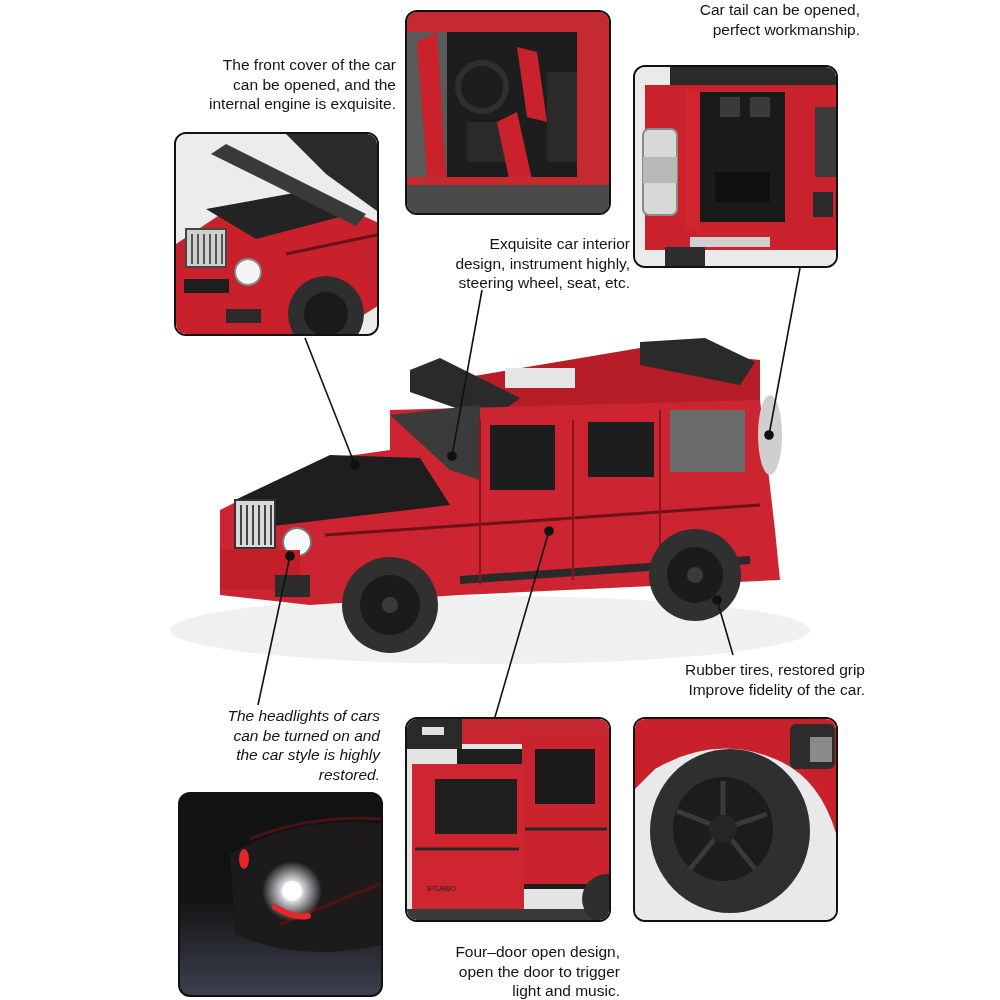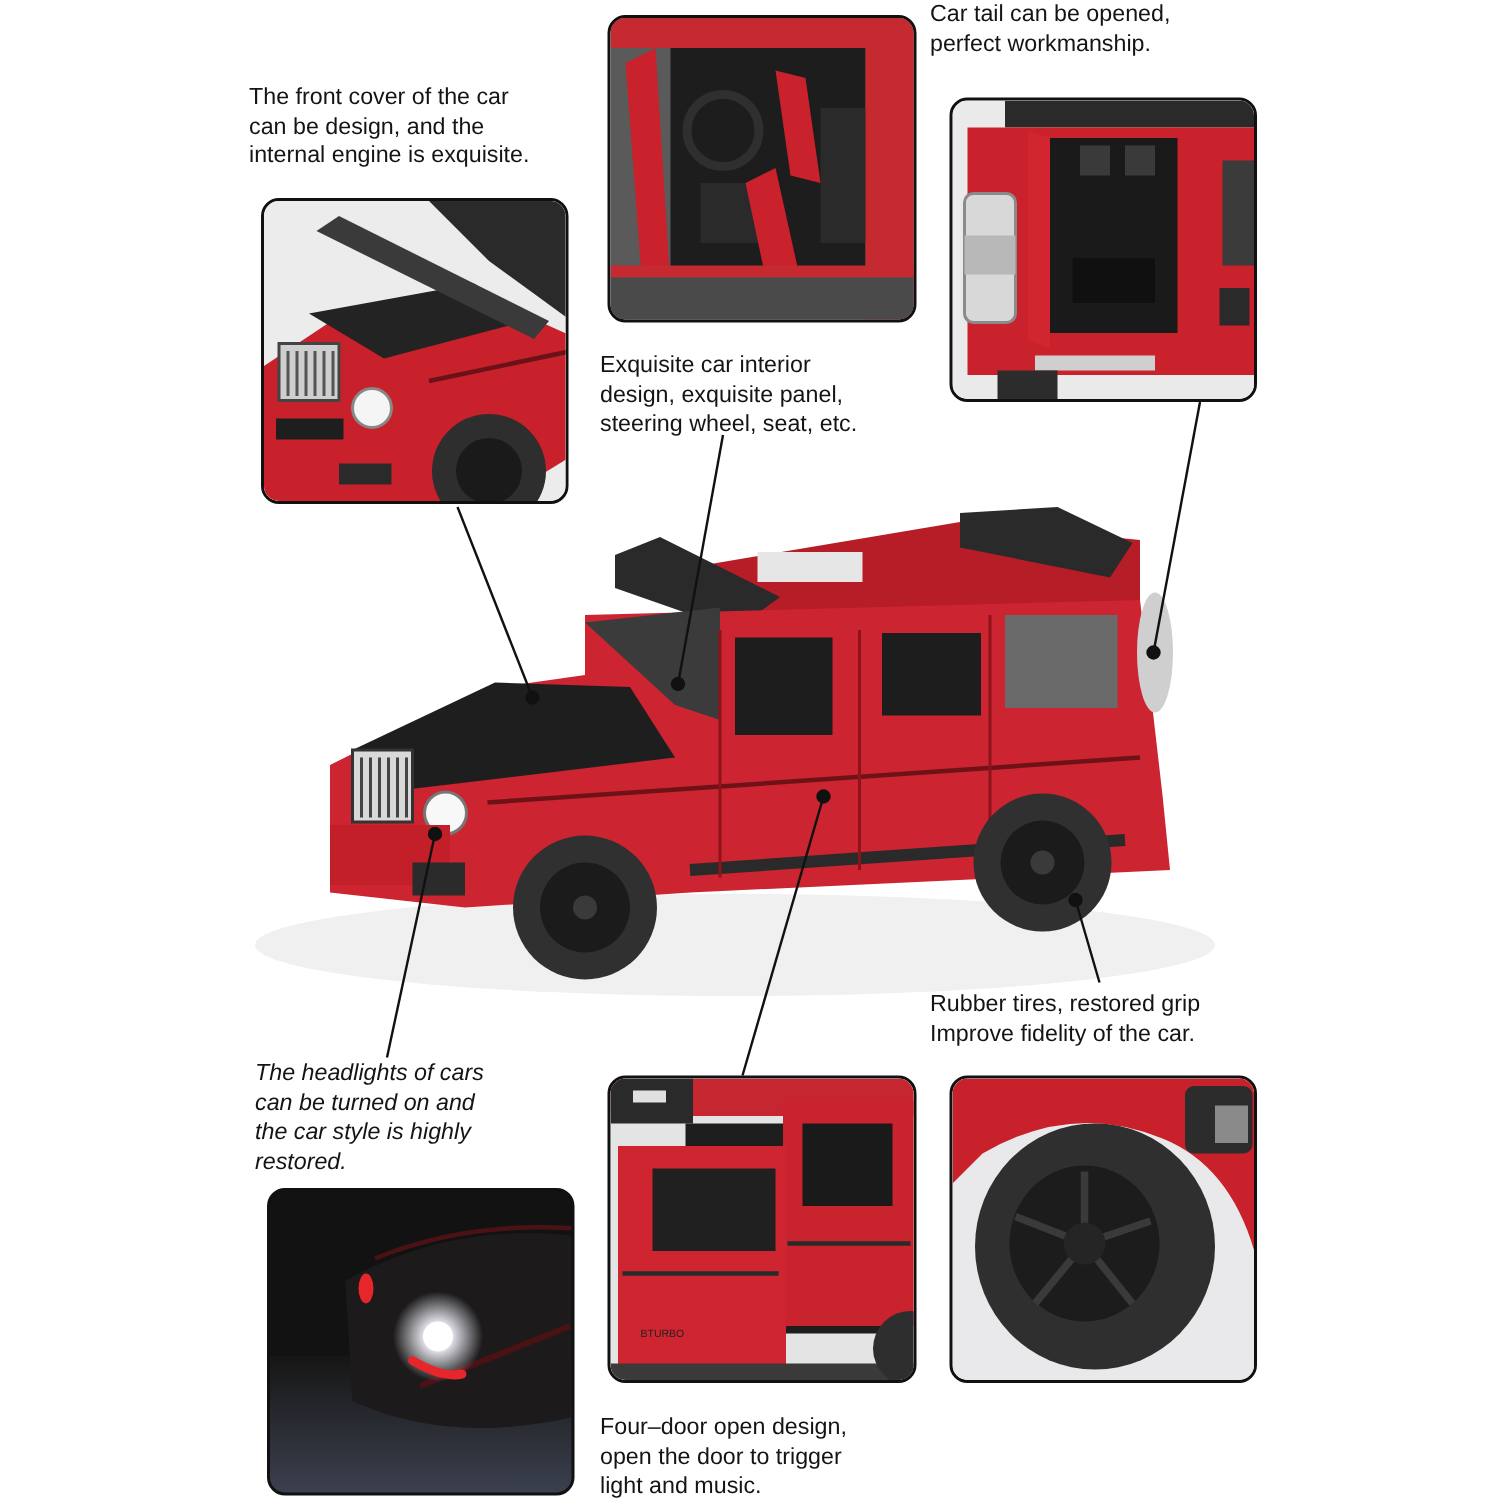--- a/index.html
+++ b/index.html
@@ -1,21 +1,21 @@
 <!DOCTYPE html>
 <html><head>
 <meta charset="utf-8">
 <style>
   * { box-sizing: border-box; margin: 0; padding: 0; }
   html, body { width: 1000px; height: 1000px; background: #ffffff; overflow: hidden; }
   body { position: relative; font-family: "Liberation Sans", sans-serif; color: #111; }
 
   .caption {
     position: absolute;
-    text-align: left;
+    text-align: right;
     font-size: 15.5px;
     line-height: 19.5px;
     color: #141414;
     white-space: pre-line;
   }
 
   .frame {
     position: absolute;
     border: 2.5px solid #111;
     border-radius: 12px;
@@ -27,26 +27,26 @@
 
   .hero {
     position: absolute;
     left: 160px; top: 330px; width: 660px; height: 340px;
   }
 </style>
 </head>
 <body>
 
 <div class="caption" style="left:166px; top:55px; width:230px;">The front cover of the car
-can be design, and the
+can be opened, and the
 internal engine is exquisite.</div>
 <div class="caption" style="left:620px; top:0px; width:240px;">Car tail can be opened,
 perfect workmanship.</div>
 <div class="caption" style="left:400px; top:234px; width:230px;">Exquisite car interior
-design, exquisite panel,
+design, instrument highly,
 steering wheel, seat, etc.</div>
 <div class="caption" style="left:620px; top:660px; width:245px;">Rubber tires, restored grip
 Improve fidelity of the car.</div>
 <div class="caption" style="left:170px; top:706px; width:210px;font-style:italic;">The headlights of cars
 can be turned on and
 the car style is highly
 restored.</div>
 <div class="caption" style="left:400px; top:942px; width:220px;">Four–door open design,
 open the door to trigger
 light and music.</div>

